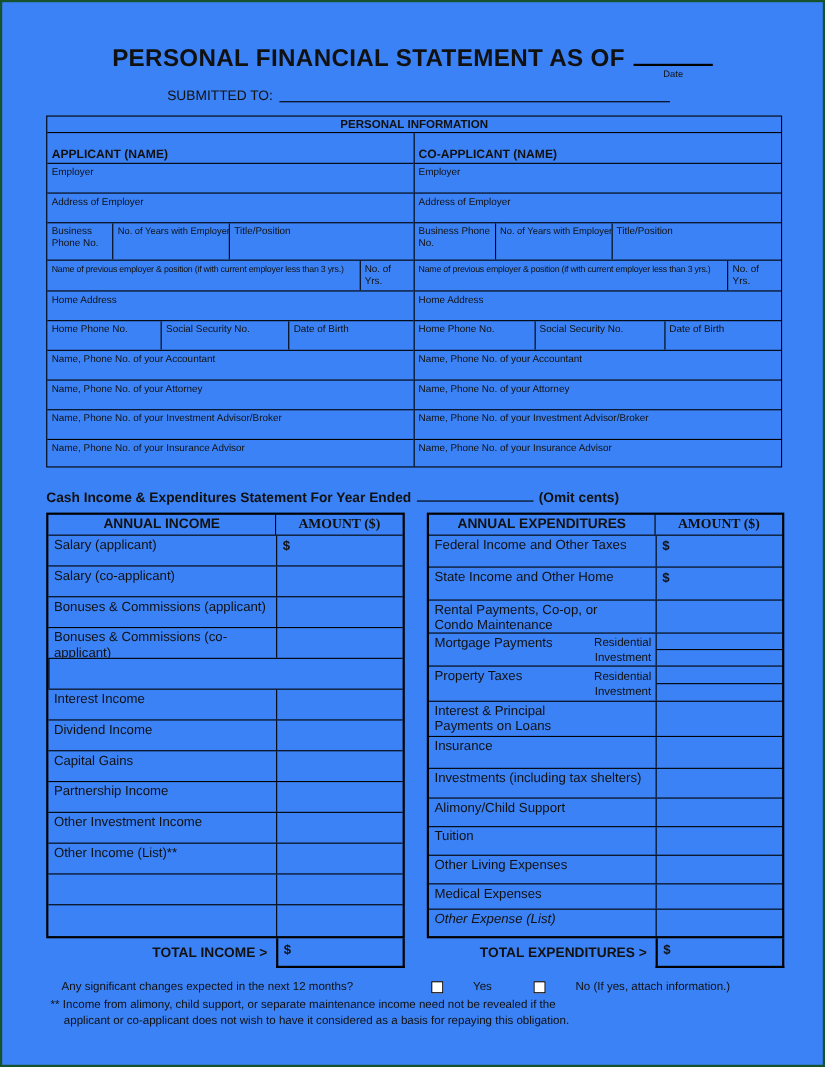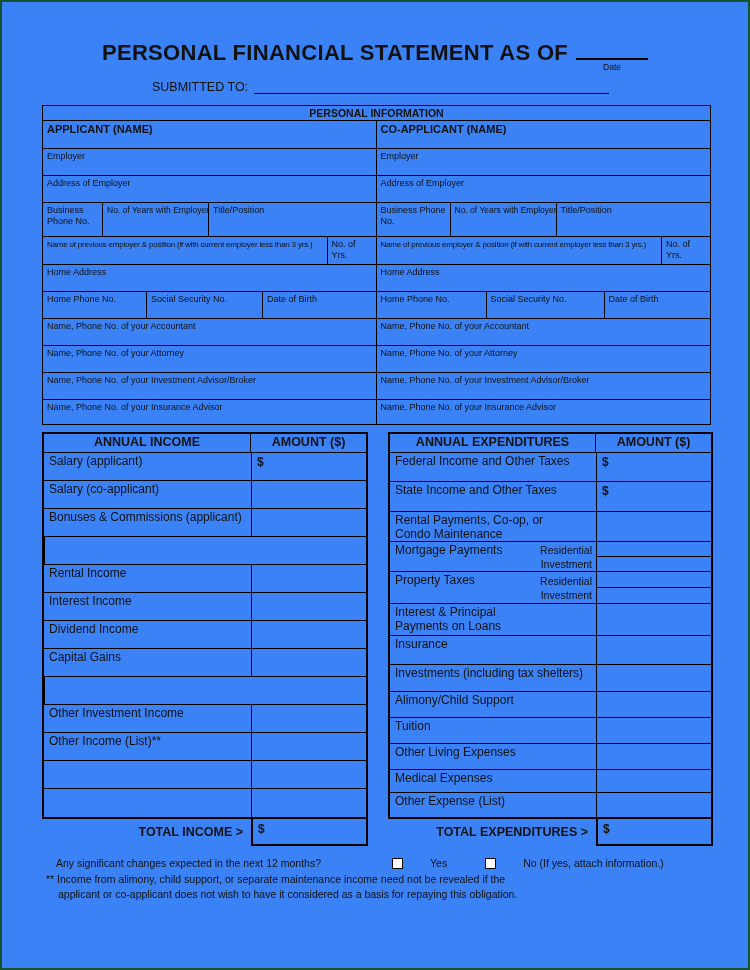--- a/index.html
+++ b/index.html
@@ -5,53 +5,53 @@
   * { margin:0; padding:0; box-sizing:border-box; }
   html,body { background:#fff; }
   body { width:750px; height:970px; font-family:"Liberation Sans", sans-serif; color:#111; }
   .page { width:750px; height:970px; background:#3b82f6; border:2px solid #14532d; overflow:hidden; }
 
   
   .title-row { margin-top:38px; text-align:center; white-space:nowrap; }
   .title-text { font-size:22px; font-weight:bold; letter-spacing:.3px; }
   .title-blank { display:inline-block; width:72px; height:18px; border-bottom:2.5px solid #000; position:relative; margin-left:8px; vertical-align:baseline;text-decoration:underline; }
   .date-label { position:absolute; top:20px; left:50%; transform:translateX(-50%); font-size:8.5px; font-weight:normal; }
-  .submitted-row { margin:14px 0 0 150px; font-size:12.5px; display:flex; align-items:flex-end; }
+  .submitted-row { margin:14px 0 0 150px; font-size:12.5px; display:flex; align-items:flex-start; }
   .submitted-blank { display:inline-block; width:355px; height:13px; border-bottom:1.5px solid #000; margin-left:6px; }
 
   
   .pi-table { margin:11px 37px 0 40px; border:1.5px solid #000; }
   .pi-section-header { height:15px; text-align:center; font-size:10.5px; font-weight:bold; line-height:14px; border-bottom:1px solid #000; }
   .pi-columns { display:flex; }
   .pi-col { width:50%; }
   .pi-col-left { border-right:1px solid #000; }
   .pi-row { border-bottom:1px solid #000; display:flex; overflow:hidden; }
   .pi-col .pi-row:last-child { border-bottom:none; }
   .pi-cell { padding:2px 3px 0 4px; font-size:9px; line-height:1.2; overflow:hidden; }
   .pi-cell.grow { flex:1; }
   .pi-cell.bordered { border-right:1px solid #000; }
-  .pi-name-row { height:28px; }
+  .pi-name-row { height:28px;align-items:flex-end; }
   .pi-name-row .pi-cell { font-size:11px; font-weight:bold; }
   .h27 { height:27px; } .h34 { height:34px; } .h28 { height:28px; } .h24 { height:24px; }
   .prev-label { font-size:8px; letter-spacing:-0.2px; white-space:nowrap; }
 
   
   .cash-line { margin:19px 0 0 40px; font-size:12.5px; font-weight:bold; display:flex; align-items:baseline; }
   .year-blank { display:inline-block; width:106px; height:12px; border-bottom:1.5px solid #000; margin:0 5px; }
 
   
   .fin-area { display:flex; margin:7px 35px 0 40px; gap:20px; }
   .fin-table { width:328px; }
   .fin-box { border:2px solid #000; }
   .fin-header { display:flex; height:19px; border-bottom:1.5px solid #000; }
   .fin-header > div { font-size:12.5px; font-weight:bold; text-align:center; line-height:17px; }
   .fh-label { flex:1; border-right:1px solid #000; }
-  .fh-amount { width:115px; }
+  .fh-amount { width:115px;font-family:Liberation Serif, serif; }
   .f-row { display:flex; border-bottom:1px solid #000; }
-  .fin-box .f-row:last-child { border-bottom:none; }
+  .fin-box .f-row:last-child { border-bottom:none;font-style:italic; }
   .f-lbl { flex:1; padding:2px 0 0 5px; font-size:12px; line-height:13.5px; overflow:hidden; }
   .f-amt { width:115px; border-left:1px solid #000; padding:2px 0 0 5px; font-size:12px; font-weight:bold; }
   .f-lbl-flex { display:flex; justify-content:space-between; padding-right:4px; }
   .f-subs { text-align:right; font-size:10.5px; display:flex; flex-direction:column; }
   .f-subs span { flex:1; display:flex; align-items:center; justify-content:flex-end; }
   .f-amt-stack { width:115px; border-left:1px solid #000; display:flex; flex-direction:column; }
   .f-amt-half { flex:1; }
   .f-amt-half.divided { border-bottom:1px solid #000; }
   .fin-total { display:flex; }
   .fin-total-label { flex:1; text-align:right; font-size:12.5px; font-weight:bold; padding:6px 8px 0 0; }
@@ -160,20 +160,25 @@
           <div class="pi-cell grow">Name, Phone No. of your Investment Advisor/Broker</div>
         </div>
         <div class="pi-row h24">
           <div class="pi-cell grow">Name, Phone No. of your Insurance Advisor</div>
         </div>
       </div>
 
     </div>
   </div>
 
+  <div class="cash-line">
+    <span>Cash Income &amp; Expenditures Statement For Year Ended</span>
+    <span class="year-blank"></span>
+    <span>(Omit cents)</span>
+  </div>
 
   <div class="fin-area">
 
     <div class="fin-table">
       <div class="fin-box">
         <div class="fin-header">
           <div class="fh-label">ANNUAL INCOME</div>
           <div class="fh-amount">AMOUNT ($)</div>
         </div>
         <div class="f-row" style="height:28px">
@@ -182,39 +187,40 @@
           </div>
         <div class="f-row" style="height:28px">
             <div class="f-lbl">Salary (co-applicant)</div>
             <div class="f-amt"></div>
           </div>
         <div class="f-row" style="height:28px">
             <div class="f-lbl">Bonuses &amp; Commissions (applicant)</div>
             <div class="f-amt"></div>
           </div>
         <div class="f-row" style="height:28px">
-            <div class="f-amt"></div>
-          </div>
-        <div class="f-row" style="height:28px">
-            <div class="f-lbl">Rental Income</div>
+            <div class="f-lbl">Bonuses &amp; Commissions (co-applicant)</div>
+            <div class="f-amt"></div>
+          </div>
+        <div class="f-row" style="height:28px">
             <div class="f-amt"></div>
           </div>
         <div class="f-row" style="height:28px">
             <div class="f-lbl">Interest Income</div>
             <div class="f-amt"></div>
           </div>
         <div class="f-row" style="height:28px">
             <div class="f-lbl">Dividend Income</div>
             <div class="f-amt"></div>
           </div>
         <div class="f-row" style="height:28px">
             <div class="f-lbl">Capital Gains</div>
             <div class="f-amt"></div>
           </div>
         <div class="f-row" style="height:28px">
+            <div class="f-lbl">Partnership Income</div>
             <div class="f-amt"></div>
           </div>
         <div class="f-row" style="height:28px">
             <div class="f-lbl">Other Investment Income</div>
             <div class="f-amt"></div>
           </div>
         <div class="f-row" style="height:28px">
             <div class="f-lbl">Other Income (List)**</div>
             <div class="f-amt"></div>
           </div>
@@ -237,21 +243,21 @@
       <div class="fin-box">
         <div class="fin-header">
           <div class="fh-label">ANNUAL EXPENDITURES</div>
           <div class="fh-amount">AMOUNT ($)</div>
         </div>
         <div class="f-row" style="height:29px">
             <div class="f-lbl">Federal Income and Other Taxes</div>
             <div class="f-amt">$</div>
           </div>
         <div class="f-row" style="height:30px">
-            <div class="f-lbl">State Income and Other Taxes</div>
+            <div class="f-lbl">State Income and Other Home</div>
             <div class="f-amt">$</div>
           </div>
         <div class="f-row" style="height:30px">
           <div class="f-lbl"><span>Rental Payments, Co-op, or</span><br><span>Condo Maintenance</span></div>
           <div class="f-amt"></div>
         </div>
         <div class="f-row" style="height:30px">
           <div class="f-lbl f-lbl-flex">
             <span>Mortgage Payments</span>
             <span class="f-subs">

